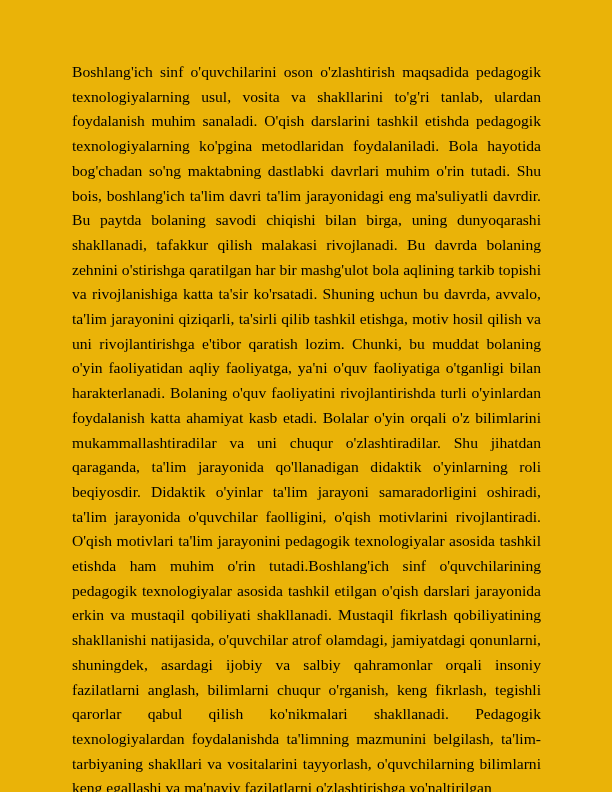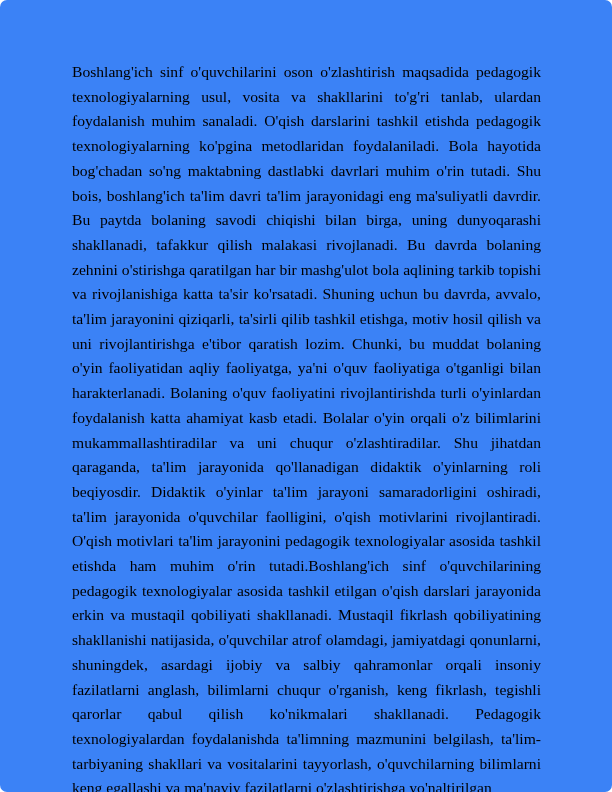--- a/index.html
+++ b/index.html
@@ -11,23 +11,22 @@
     width: 612px;
     height: 792px;
     background: #ffffff;
     font-family: "Liberation Serif", "DejaVu Serif", serif;
     overflow: hidden;
   }
   .page {
     position: relative;
     width: 612px;
     height: 792px;
-    background: #3b82f6;
+    background: #eab308;
     box-sizing: border-box;
-    border-radius: 7px;
   }
   .text-column {
     position: absolute;
     left: 72px;
     top: 60px;
     width: 469px;
   }
   .body-paragraph {
     margin: 0;
     padding: 0;

